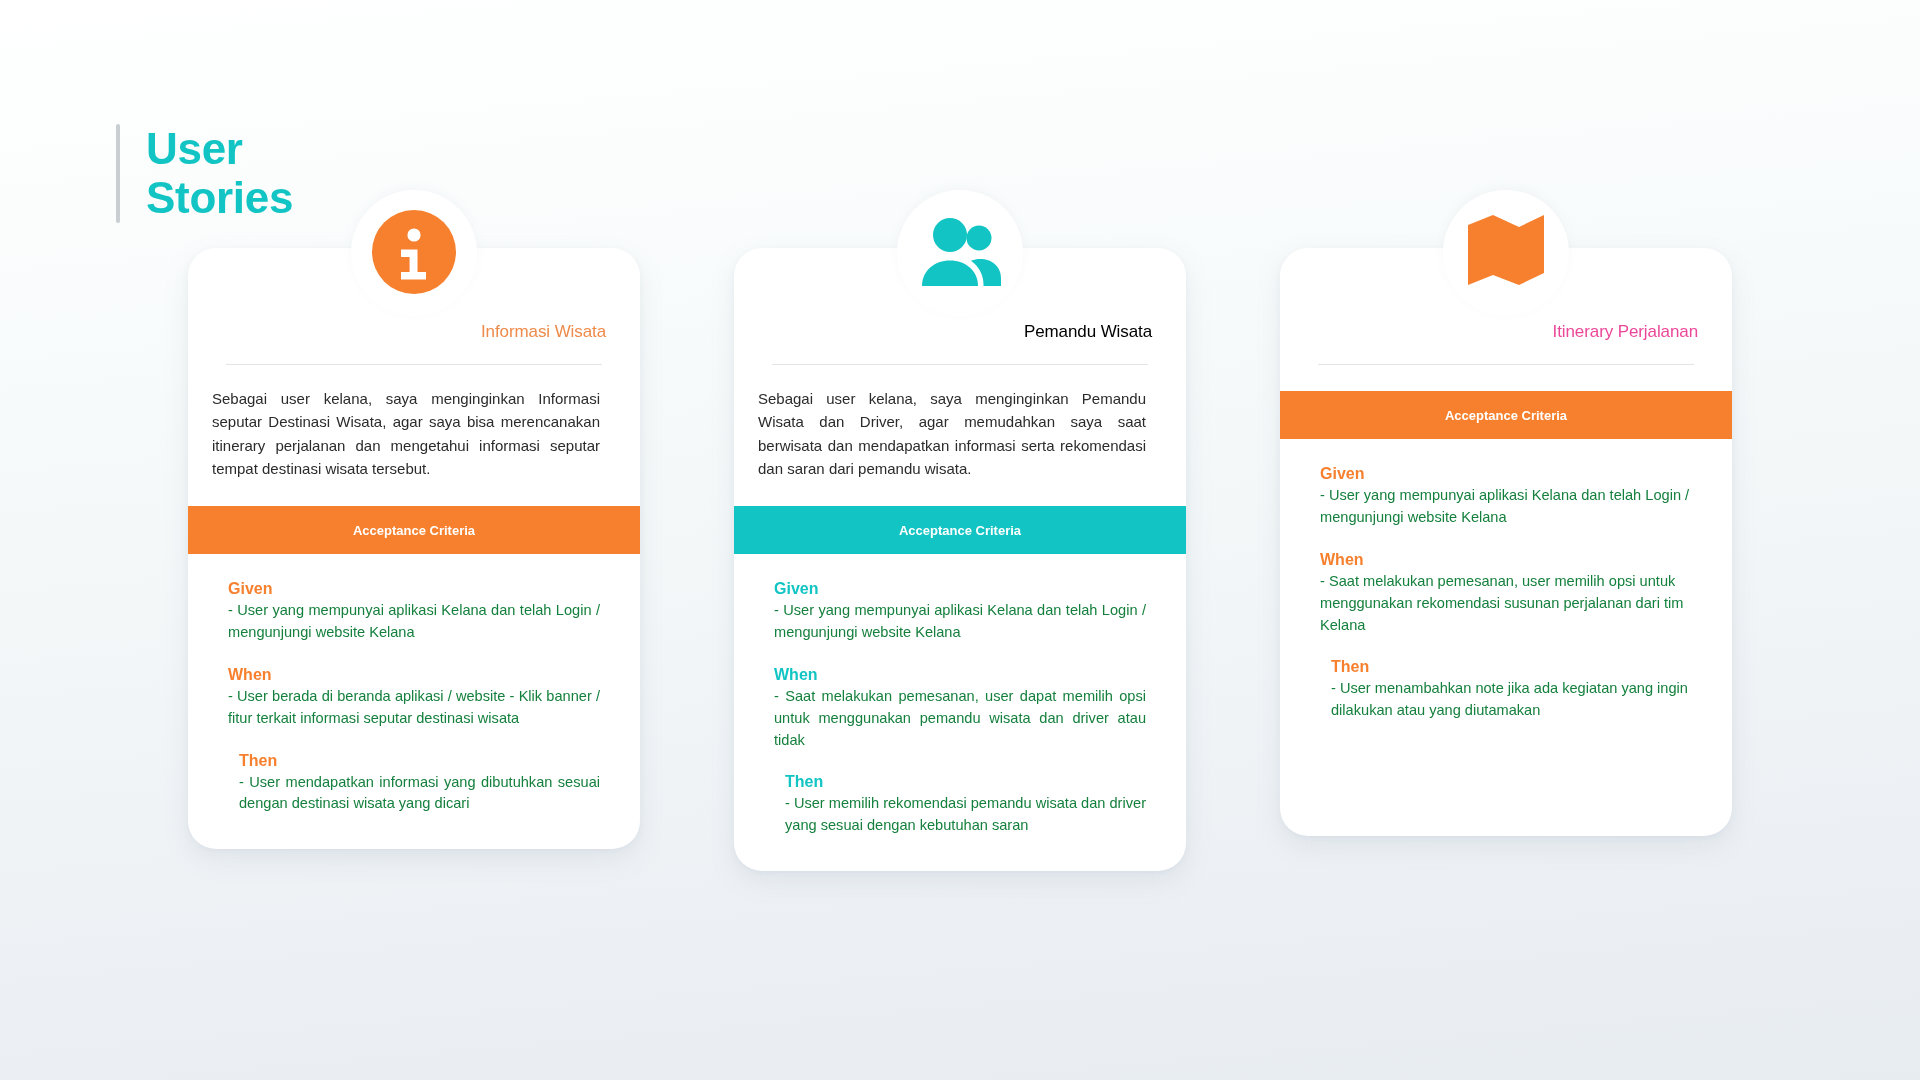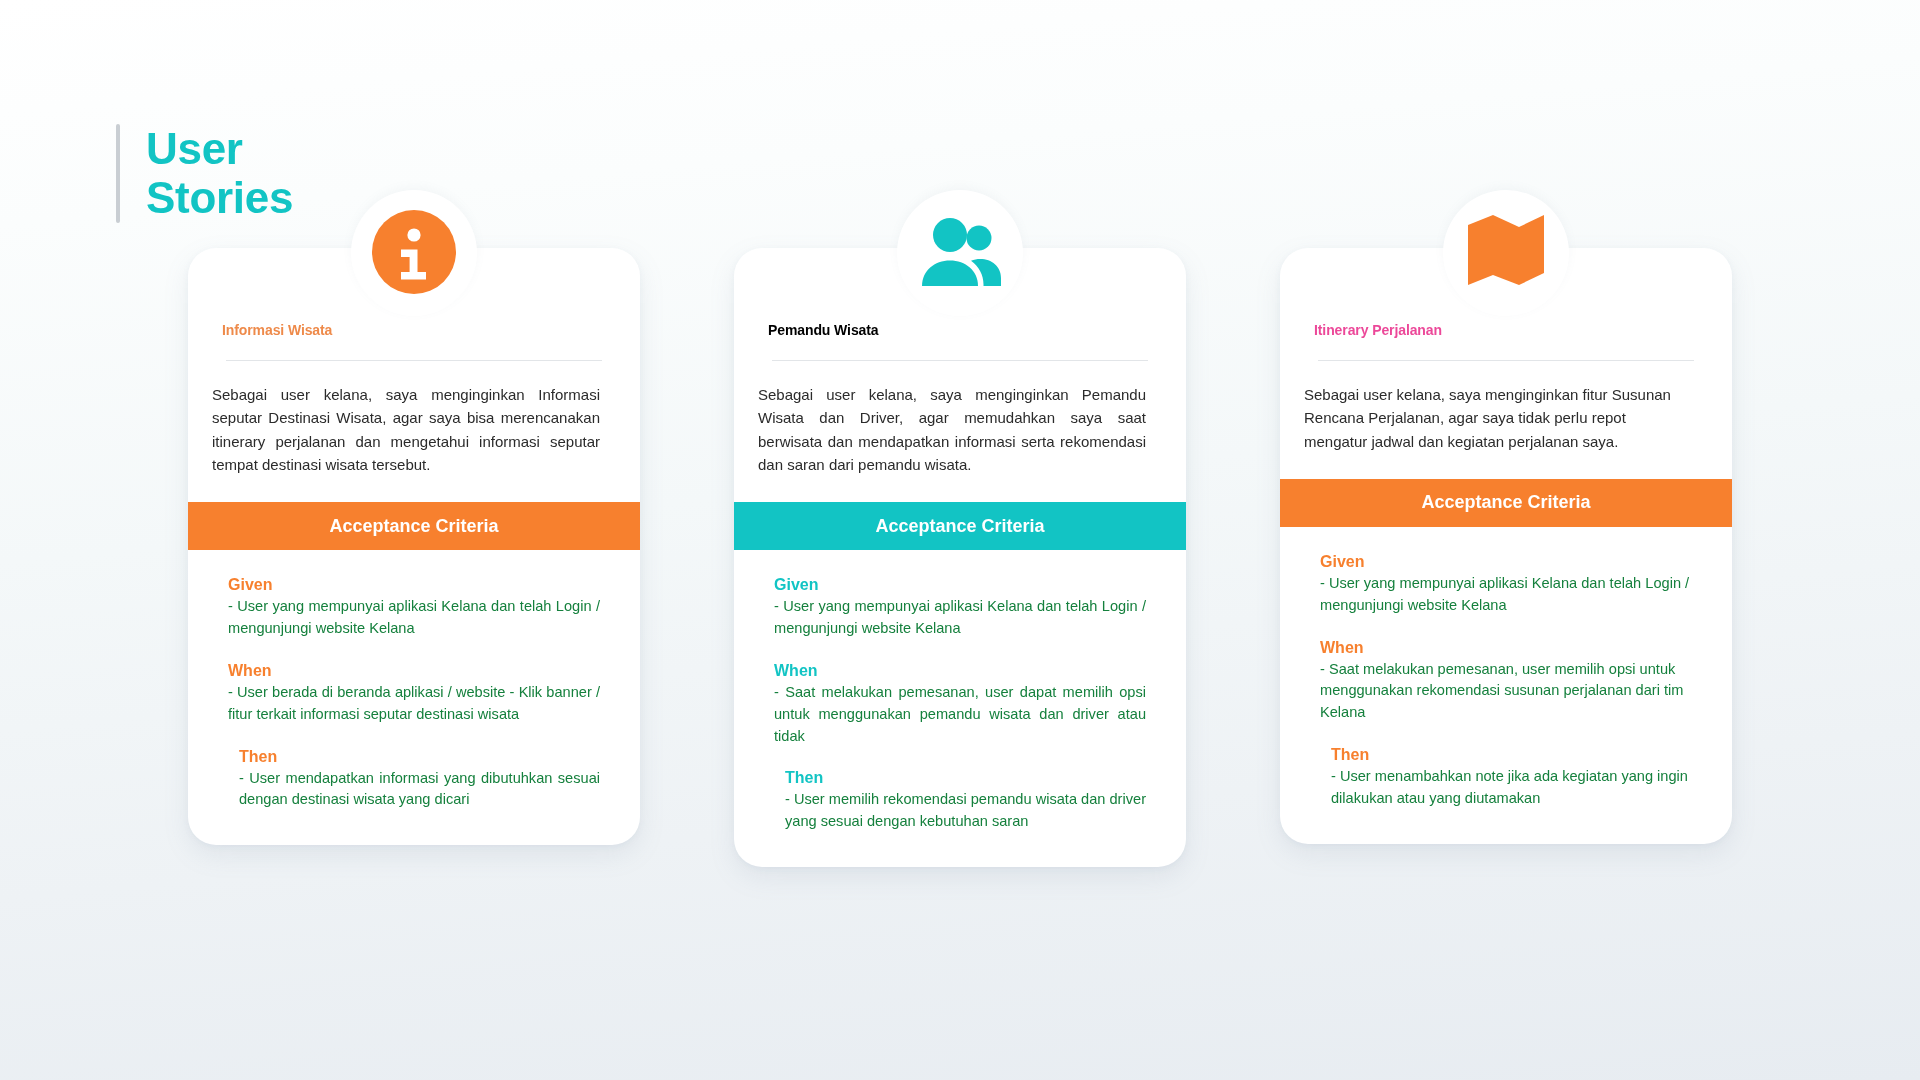--- a/index.html
+++ b/index.html
@@ -89,23 +89,23 @@
     border-radius: 28px;
     overflow: hidden;
     box-shadow: 0 10px 26px rgba(120,140,165,0.13),
                 0 2px 6px rgba(120,140,165,0.07);
     z-index: 1;
     padding-top: 74px;
     min-height: 588px;
   }
 
   .card-title {
-    text-align: left;
-    font-size: 14px;
-    font-weight: bold;
+    text-align: right;
+    font-size: 17px;
+    font-weight: normal;
     padding: 0 34px;
     letter-spacing: -0.1px;
   }
   .title-rule {
     height: 1px;
     background: #e2e5e8;
     margin: 22px 38px 0 38px;
   }
 
   .card-desc {
@@ -117,21 +117,21 @@
     text-justify: inter-word;
   }
 
   .ac-bar {
     margin-top: 26px;
     height: 48px;
     display: flex;
     align-items: center;
     justify-content: center;
     color: #ffffff;
-    font-size: 18px;
+    font-size: 13px;
     font-weight: bold;
   }
 
   .criteria {
     padding: 26px 40px 34px 40px;
   }
   .crit-block { margin-bottom: 22px; }
   .crit-block:last-child { margin-bottom: 0; margin-left: 11px; }
   .crit-label {
     font-size: 16px;
@@ -228,21 +228,20 @@
       <div class="icon-holder">
         <svg width="84" height="82" viewBox="0 0 84 82" aria-hidden="true">
           <path d="M4 14 L29 4 L29 64 L4 74 Z" fill="#F7802E"></path>
           <path d="M29 4 L55 16 L55 74 L29 64 Z" fill="#F7802E"></path>
           <path d="M55 16 L80 4 L80 62 L55 74 Z" fill="#F7802E"></path>
         </svg>
       </div>
       <div class="card">
         <div class="card-title" style="color:#ec4899">Itinerary Perjalanan</div>
         <div class="title-rule"></div>
-        <div class="card-desc">Sebagai user kelana, saya menginginkan fitur Susunan Rencana Perjalanan, agar saya tidak perlu repot mengatur jadwal dan kegiatan perjalanan saya.</div>
         <div class="ac-bar" style="background:#F7802E">Acceptance Criteria</div>
         <div class="criteria">
           <div class="crit-block">
             <div class="crit-label" style="color:#F7802E">Given</div>
             <div class="crit-text">- User yang mempunyai aplikasi Kelana dan telah Login / mengunjungi website  Kelana</div>
           </div>
           <div class="crit-block">
             <div class="crit-label" style="color:#F7802E">When</div>
             <div class="crit-text">- Saat melakukan pemesanan, user memilih opsi untuk menggunakan  rekomendasi susunan perjalanan dari tim Kelana</div>
           </div>

